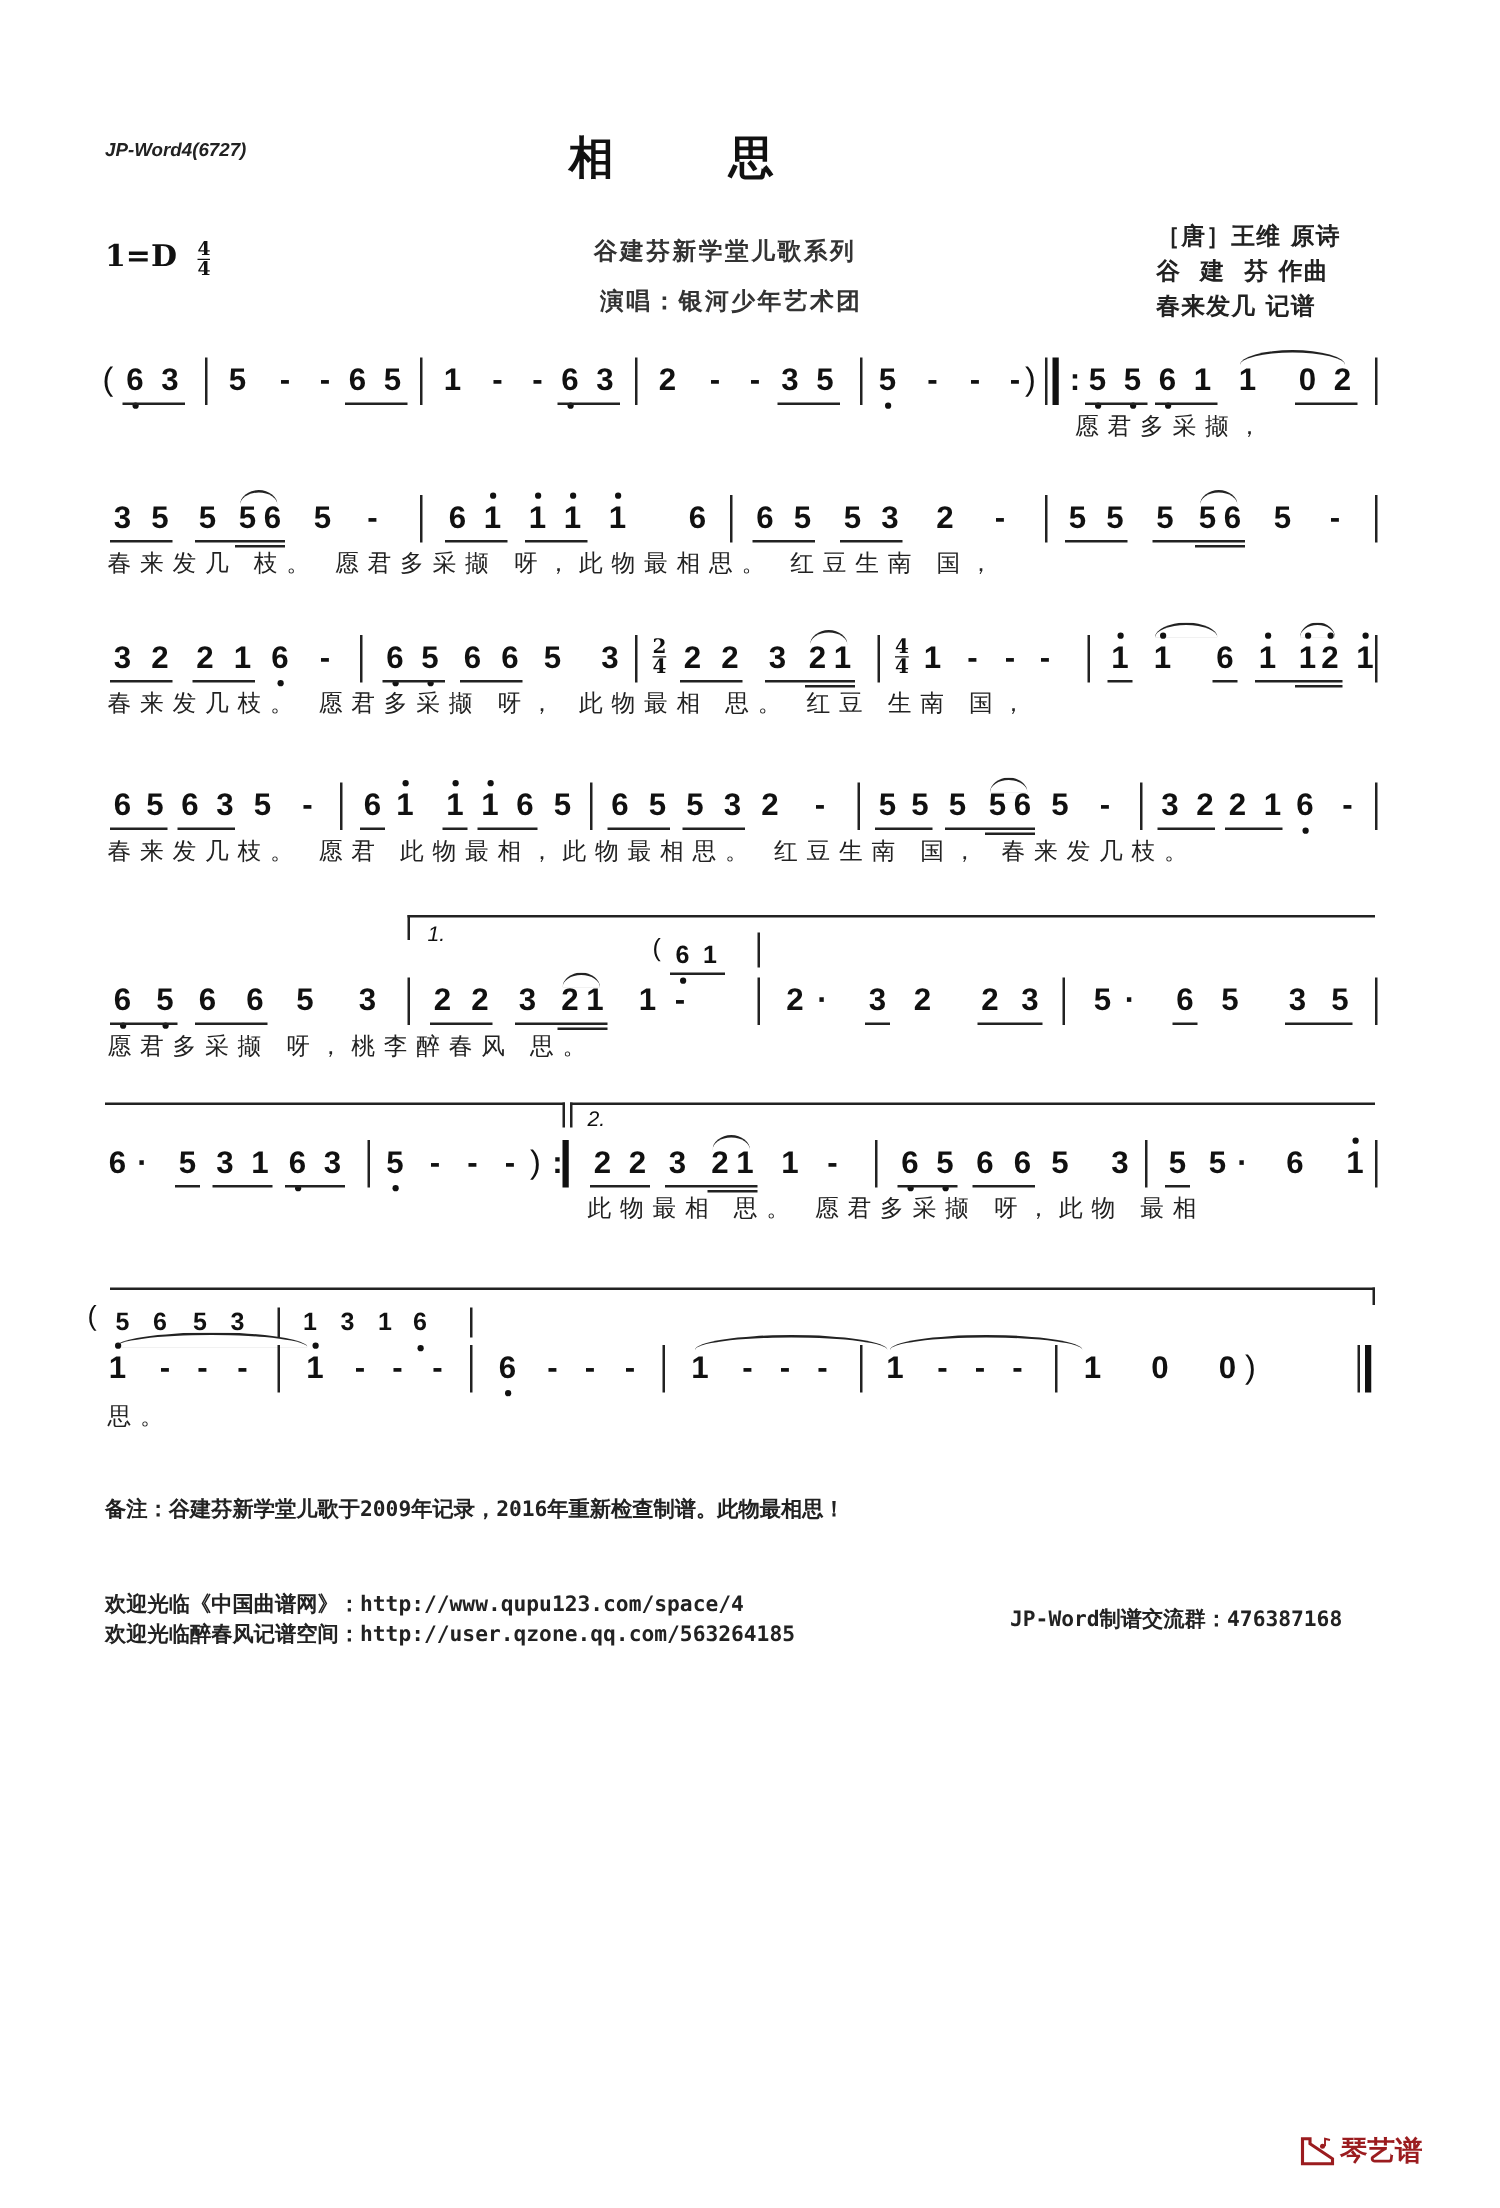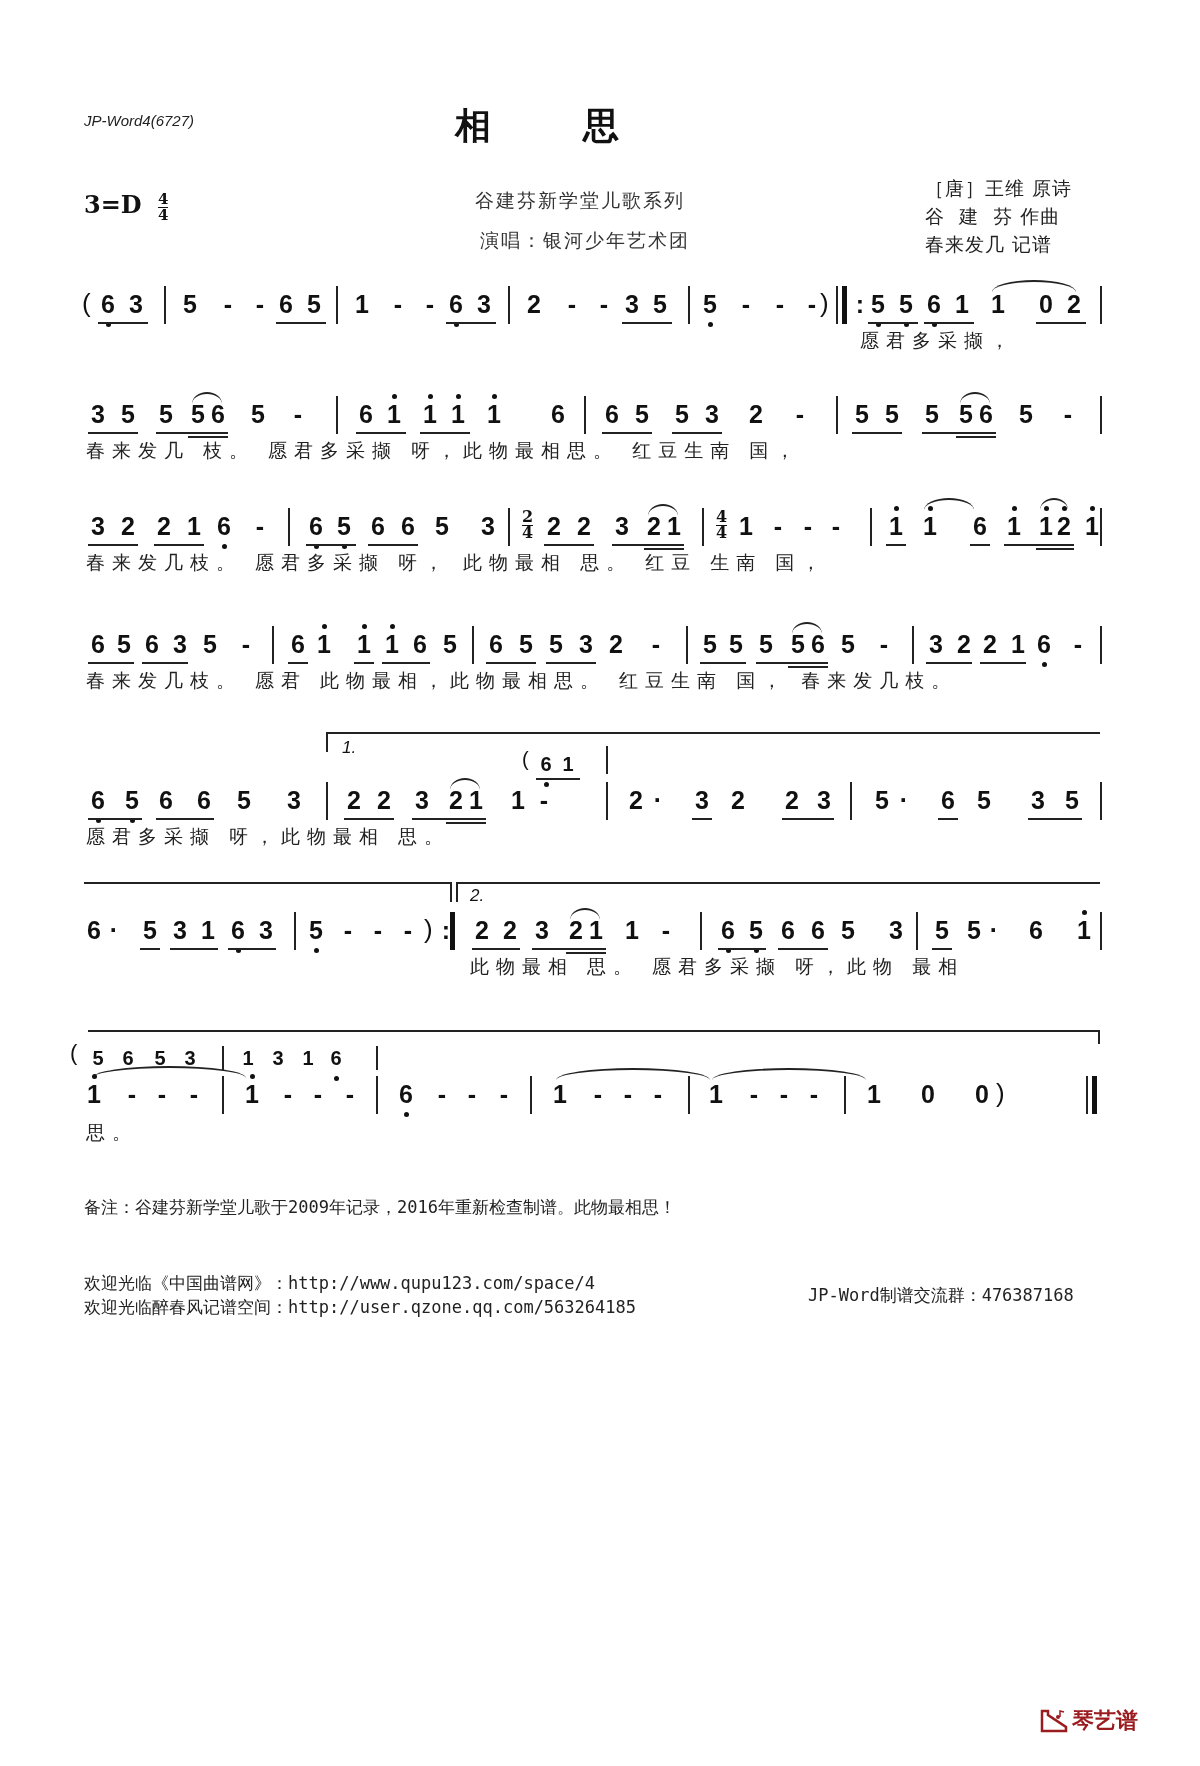--- a/index.html
+++ b/index.html
@@ -1,17 +1,17 @@
 <!DOCTYPE html>
 <html><head>
 <meta charset="utf-8">
 <style>
   html, body { margin:0; padding:0; background:#ffffff; }
   body { width:1200px; height:1766px; position:relative; overflow:hidden; font-family:"Liberation Sans", sans-serif; color:#111; }
-  .abs { position:absolute; }
+  .abs { position:absolute;font-weight:bold; }
   .software { left:84px; top:112px; font-size:15px; font-style:italic; color:#222; }
   .title { left:455px; top:102px; font-family:"DejaVu Serif", serif; font-weight:bold; font-size:36px; letter-spacing:92px; }
   .key { left:84px; top:190px; font-family:"DejaVu Serif", serif; font-weight:bold; font-size:24px; }
   .timesig { display:inline-block; vertical-align:middle; text-align:center; font-size:15px; line-height:14px; margin-left:8px; font-family:"DejaVu Serif", serif; font-weight:bold; }
   .timesig span { display:block; }
   .timesig span.top { border-bottom:1px solid #111; padding-bottom:1px; }
   .subtitle { font-family:"DejaVu Serif", serif; font-size:19px; color:#333; letter-spacing:2px; }
   .credit { font-family:"DejaVu Serif", serif; font-size:19px; color:#222; white-space:pre; letter-spacing:1px; }
 
   .line { position:absolute; left:0; width:1200px; }
@@ -30,21 +30,21 @@
   .paren { position:absolute; font-size:26px; font-weight:normal; }
   .footer { font-family:"DejaVu Sans Mono", monospace; font-size:17px; color:#222; white-space:pre; }
   .logo { right:62px; bottom:30px; color:#9b1c1f; font-weight:bold; font-size:22px; display:flex; align-items:center; gap:4px; }
 </style>
 </head>
 <body>
 
 <div class="abs software">JP-Word4(6727)</div>
 <div class="abs title">相思</div>
 <div class="abs key">
-  <span>3=D</span>
+  <span>1=D</span>
   <span class="timesig">
     <span class="top">4</span>
     <span>4</span>
   </span>
 </div>
 <div class="abs subtitle" style="left:475px;top:188px;">谷建芬新学堂儿歌系列</div>
 <div class="abs subtitle" style="left:480px;top:228px;">演唱：银河少年艺术团</div>
 <div class="abs credit" style="left:925px;top:176px;">［唐］王维 原诗</div>
 <div class="abs credit" style="left:925px;top:204px;">谷  建  芬 作曲</div>
 <div class="abs credit" style="left:925px;top:232px;">春来发几 记谱</div>
@@ -299,21 +299,21 @@
   <div class="bar" style="left:850px;top:-4px;height:38px;"></div>
   <span class="n" style="left:872px;">5</span>
     <span class="n" style="left:894px;">·</span>
   <span class="n" style="left:938px;">6</span>
   <div class="ul" style="left:938px;top:32px;width:20px;"></div>
   <span class="n" style="left:974px;">5</span>
   <span class="n" style="left:1028px;">3</span>
     <span class="n" style="left:1062px;">5</span>
   <div class="ul" style="left:1028px;top:32px;width:54px;"></div>
   <div class="bar" style="left:1100px;top:-4px;height:38px;"></div>
-  <div class="lyr" style="left:86px;top:38px;">愿君多采撷 呀，此物最相 思。</div>
+  <div class="lyr" style="left:86px;top:38px;">愿君多采撷 呀，桃李醉春风 思。</div>
 </div>
 
 <div class="line" style="top:916px;">
   <div class="bracket-line" style="left:84px;top:-34px;width:368px;"></div>
   <div class="bracket-vert" style="left:450px;top:-34px;height:20px;"></div>
   <div class="bracket-vert" style="left:456px;top:-34px;height:20px;"></div>
   <div class="bracket-line" style="left:456px;top:-34px;width:644px;"></div>
   <span class="voltanum" style="left:470px;top:-30px;">2.</span>
 
   <span class="n" style="left:84px;">6</span>

